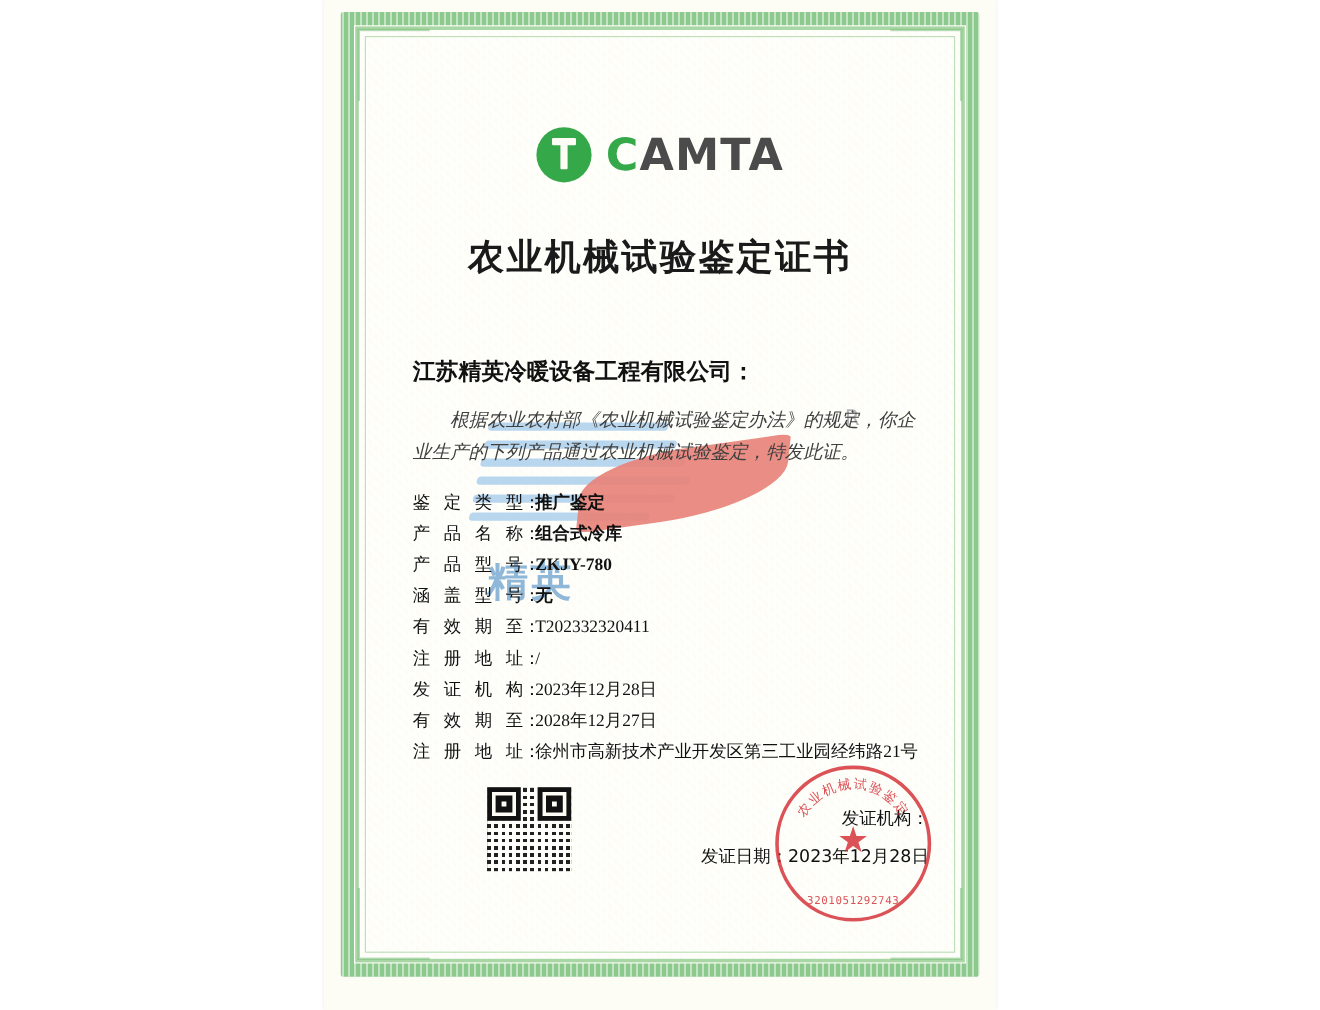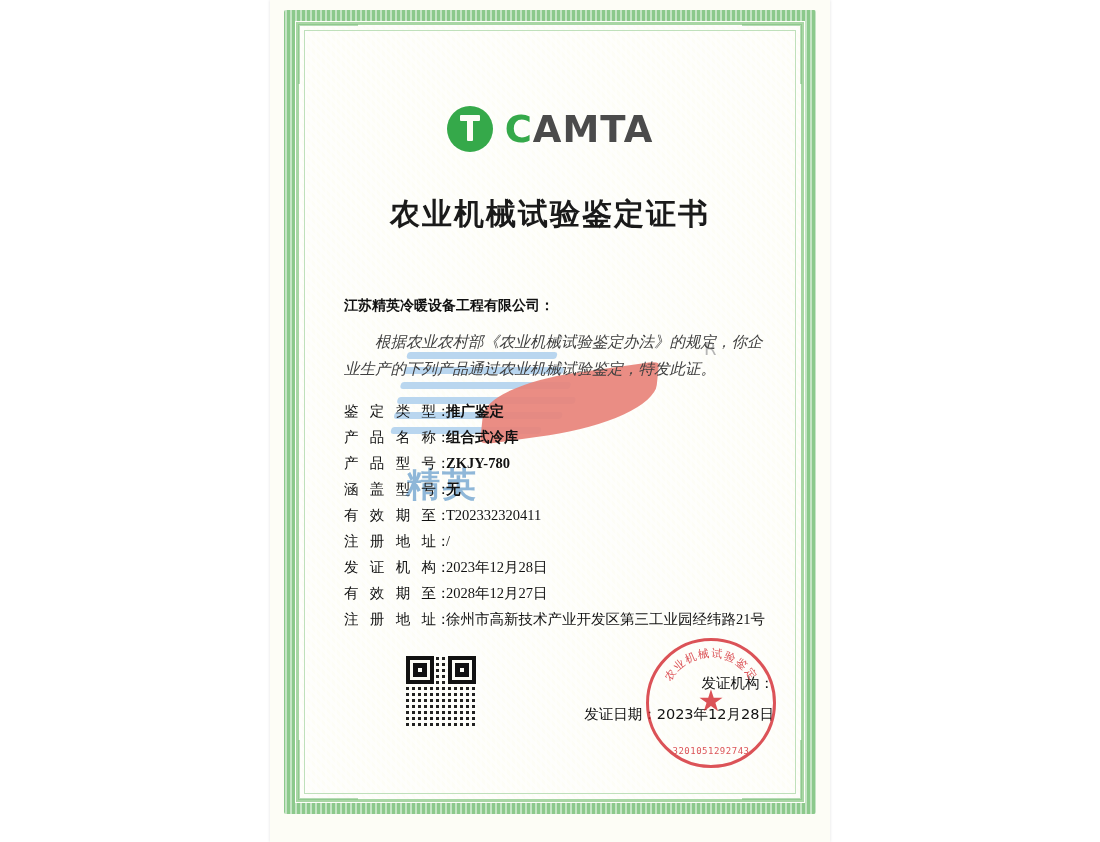--- a/index.html
+++ b/index.html
@@ -143,21 +143,21 @@
     font-weight: bold;
     color: #1a1a1a;
     letter-spacing: 2px;
     margin-top: 42px;
     font-family: "DejaVu Sans", sans-serif;
   }
 
   .company {
     margin-top: 62px;
     margin-left: 26px;
-    font-size: 14px;
+    font-size: 19px;
     font-weight: bold;
     color: #111;
     font-family: "DejaVu Sans", sans-serif;
   }
 
   .para {
     margin-top: 14px;
     margin-left: 26px;
     margin-right: 10px;
     font-size: 15.5px;

